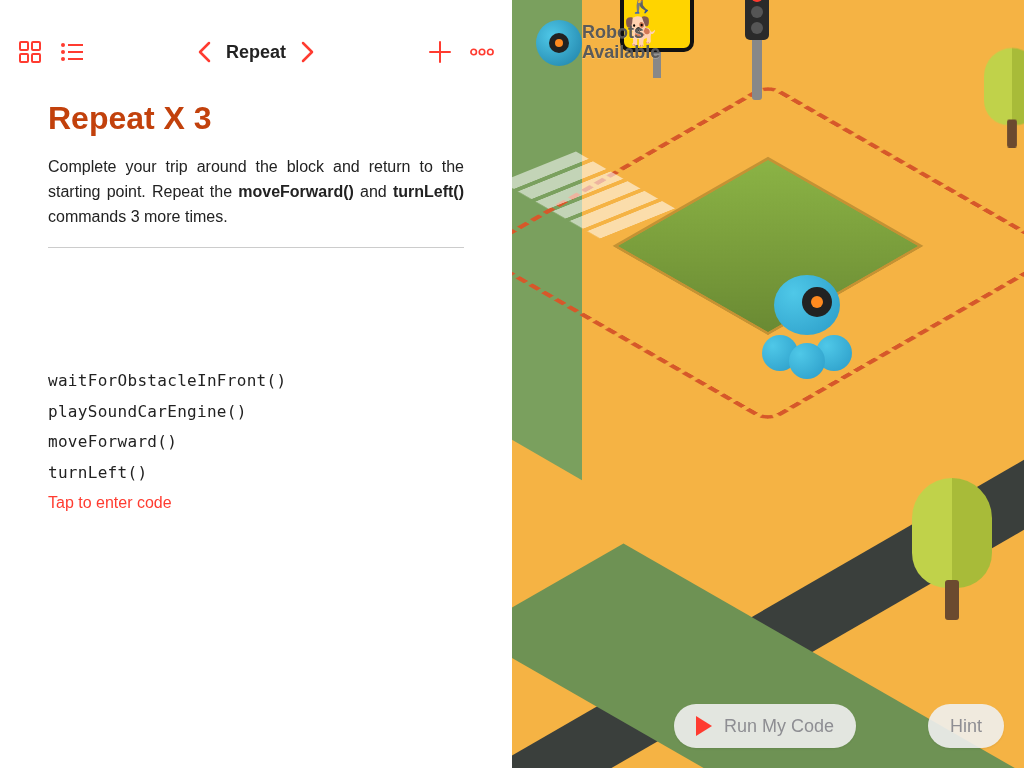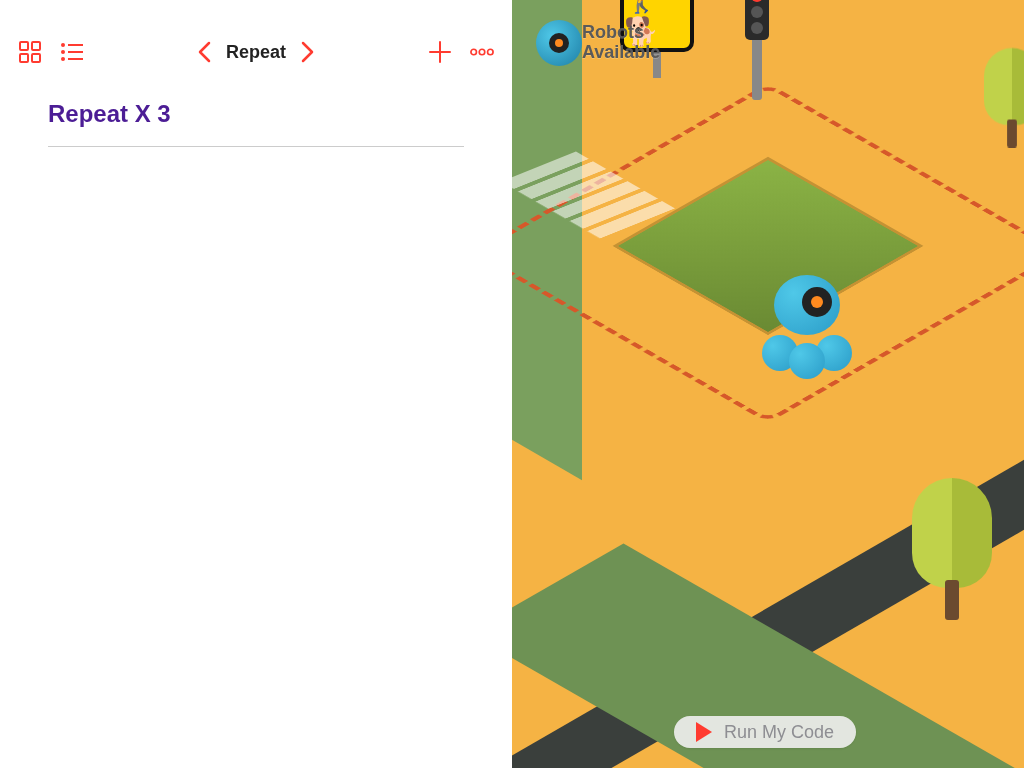--- a/index.html
+++ b/index.html
@@ -30,23 +30,23 @@
 .nav-title {
   font-size: 18px;
   font-weight: 600;
   color: #222;
 }
 .nav-group { display: flex; align-items: center; gap: 10px; }
 .content {
   padding: 20px 48px 0 48px;
 }
 .page-title {
-  font-size: 24px;
+  font-size: 32px;
   font-weight: 700;
-  color: #4c1d95;
+  color: #c2410c;
   margin-bottom: 18px;
 }
 .goal-text {
   font-size: 16px;
   line-height: 1.55;
   color: #222;
   text-align: justify;
   margin-bottom: 14px;
 }
 .goal-label { font-weight: 700; }
@@ -272,21 +272,21 @@
   color: #5a5a5a;
   font-size: 18px;
   font-weight: 600;
   line-height: 1.1;
   text-shadow: 0 1px 0 rgba(255,255,255,0.2);
 }
 
 .btn {
   position: absolute;
   bottom: 20px;
-  height: 32px;
+  height: 44px;
   border-radius: 22px;
   background: rgba(240,240,240,0.9);
   display: flex;
   align-items: center;
   padding: 12px 22px;
   gap: 12px;
   color: #8e8e93;
   font-size: 18px;
   font-weight: 400;
   cursor: pointer;
@@ -350,23 +350,33 @@
       <svg width="26" height="10" viewBox="0 0 26 10">
           <circle cx="4" cy="5" r="3" fill="none" stroke="#ff3b30" stroke-width="1.8"></circle>
           <circle cx="13" cy="5" r="3" fill="none" stroke="#ff3b30" stroke-width="1.8"></circle>
           <circle cx="22" cy="5" r="3" fill="none" stroke="#ff3b30" stroke-width="1.8"></circle>
         </svg>
     </div>
   </div>
 
   <div class="content">
     <h1 class="page-title">Repeat X 3</h1>
+    <p class="desc-text">
+      <span>Complete your trip around the block and return to the starting point. Repeat the </span><span class="code-bold">moveForward()</span><span> and </span><span class="code-bold">turnLeft()</span><span> commands 3 more times.</span>
+    </p>
     <hr class="divider">
   </div>
 
+  <div class="code-area">
+    <div class="code-line">waitForObstacleInFront()</div>
+    <div class="code-line">playSoundCarEngine()</div>
+    <div class="code-line">moveForward()</div>
+    <div class="code-line">turnLeft()</div>
+    <div class="tap-enter">Tap to enter code</div>
+  </div>
 </div>
 
 <div class="right-panel">
   <div class="scene">
     <div class="ground"></div>
     <div class="sidewalk-left"></div>
     <div class="road-bottom"></div>
     <div class="sidewalk-bottom"></div>
     <div class="dotted"></div>
     <div class="center-tile">
@@ -419,13 +429,16 @@
     <div class="status-text">
       <div>Robots</div>
       <div>Available</div>
     </div>
   </div>
 
   <div class="btn run-btn">
     <div class="play-icon"></div>
     <span>Run My Code</span>
   </div>
+  <div class="btn hint-btn">
+    <span>Hint</span>
+  </div>
 </div>
 
 </body></html>

